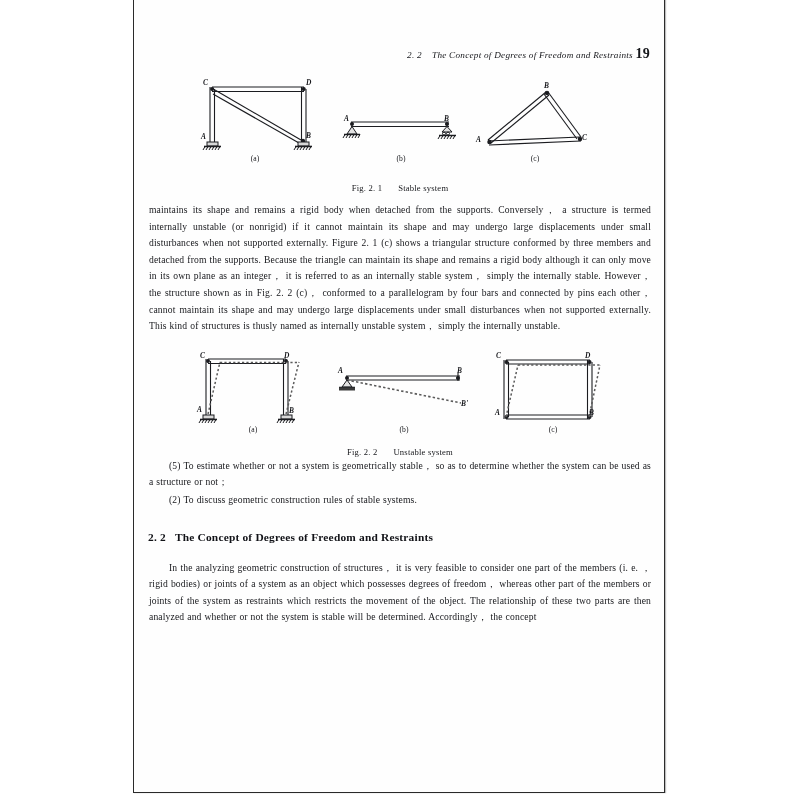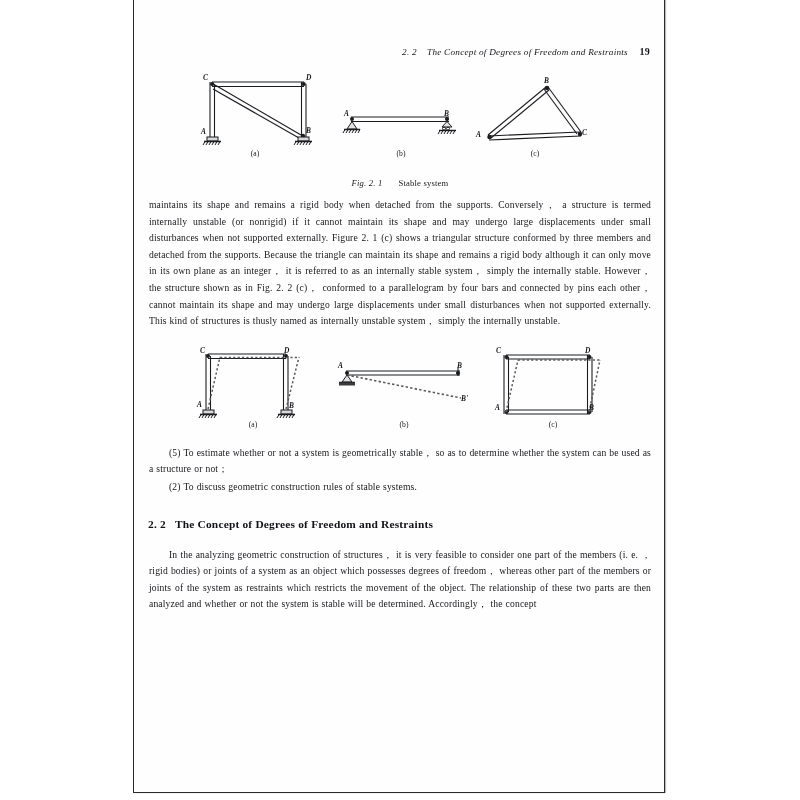--- a/index.html
+++ b/index.html
@@ -43,22 +43,22 @@
     letter-spacing: 0.25px;
     color: #15161a;
     padding-right: 2px;
     white-space: nowrap;
   }
   .running-head .sec { font-style: italic; }
   .running-head .ttl { font-style: italic; }
   .running-head .pg {
     font-style: normal;
     font-weight: bold;
-    font-size: 10px;
-    margin-left: 9px;
+    font-size: 14px;
+    margin-left: 0;
   }
 
   
   .para {
     font-size: 9.6px;
     line-height: 16.6px;
     color: #16171b;
     text-align: justify;
     text-justify: inter-word;
     margin: 1px;
@@ -77,21 +77,21 @@
   .section-head .num { margin-right: 9px; }
 
   
   .figblock { position: relative; }
   .figcaption {
     font-size: 8.6px;
     color: #17181c;
     text-align: center;
     letter-spacing: 0.2px;
   }
-  .figcaption .fignum { margin-right: 16px; font-style: italic; }
+  .figcaption .fignum { margin-right: 16px; }
   .fig-sub {
     position: absolute;
     font-size: 7.6px;
     color: #17181c;
     text-align: center;
   }
   .lbl {
     position: absolute;
     font-size: 7.4px;
     font-style: italic;
@@ -334,20 +334,23 @@
         </g>
       </svg>
     </div>
     <span class="lbl" style="left:348px; top:5px;">C</span>
     <span class="lbl" style="left:437px; top:5px;">D</span>
     <span class="lbl" style="left:347px; top:62px;">A</span>
     <span class="lbl" style="left:441px; top:62px;">B</span>
     <span class="fig-sub" style="left:390px; top:78px; width:30px;">(c)</span>
   </div>
 
+  <div class="figcaption" style="margin-top:-2px;">
+    <span class="fignum">Fig. 2. 2</span><span>Unstable system</span>
+  </div>
 
   <p class="para indent">(5) To estimate whether or not a system is geometrically stable， so as to determine whether the system can be used as a structure or not；</p>
   <p class="para indent">(2) To discuss geometric construction rules of stable systems.</p>
 
   <h2 class="section-head">
     <span class="num">2. 2</span><span>The Concept of Degrees of Freedom and Restraints</span>
   </h2>
 
   <p class="para indent" style="margin-top:17px;">In the analyzing geometric construction of structures， it is very feasible to consider one part of the members (i. e. ， rigid bodies) or joints of a system as an object which possesses degrees of freedom， whereas other part of the members or joints of the system as restraints which restricts the movement of the object.  The relationship of these two parts are then analyzed and whether or not the system is stable will be determined.  Accordingly， the concept</p>
 

